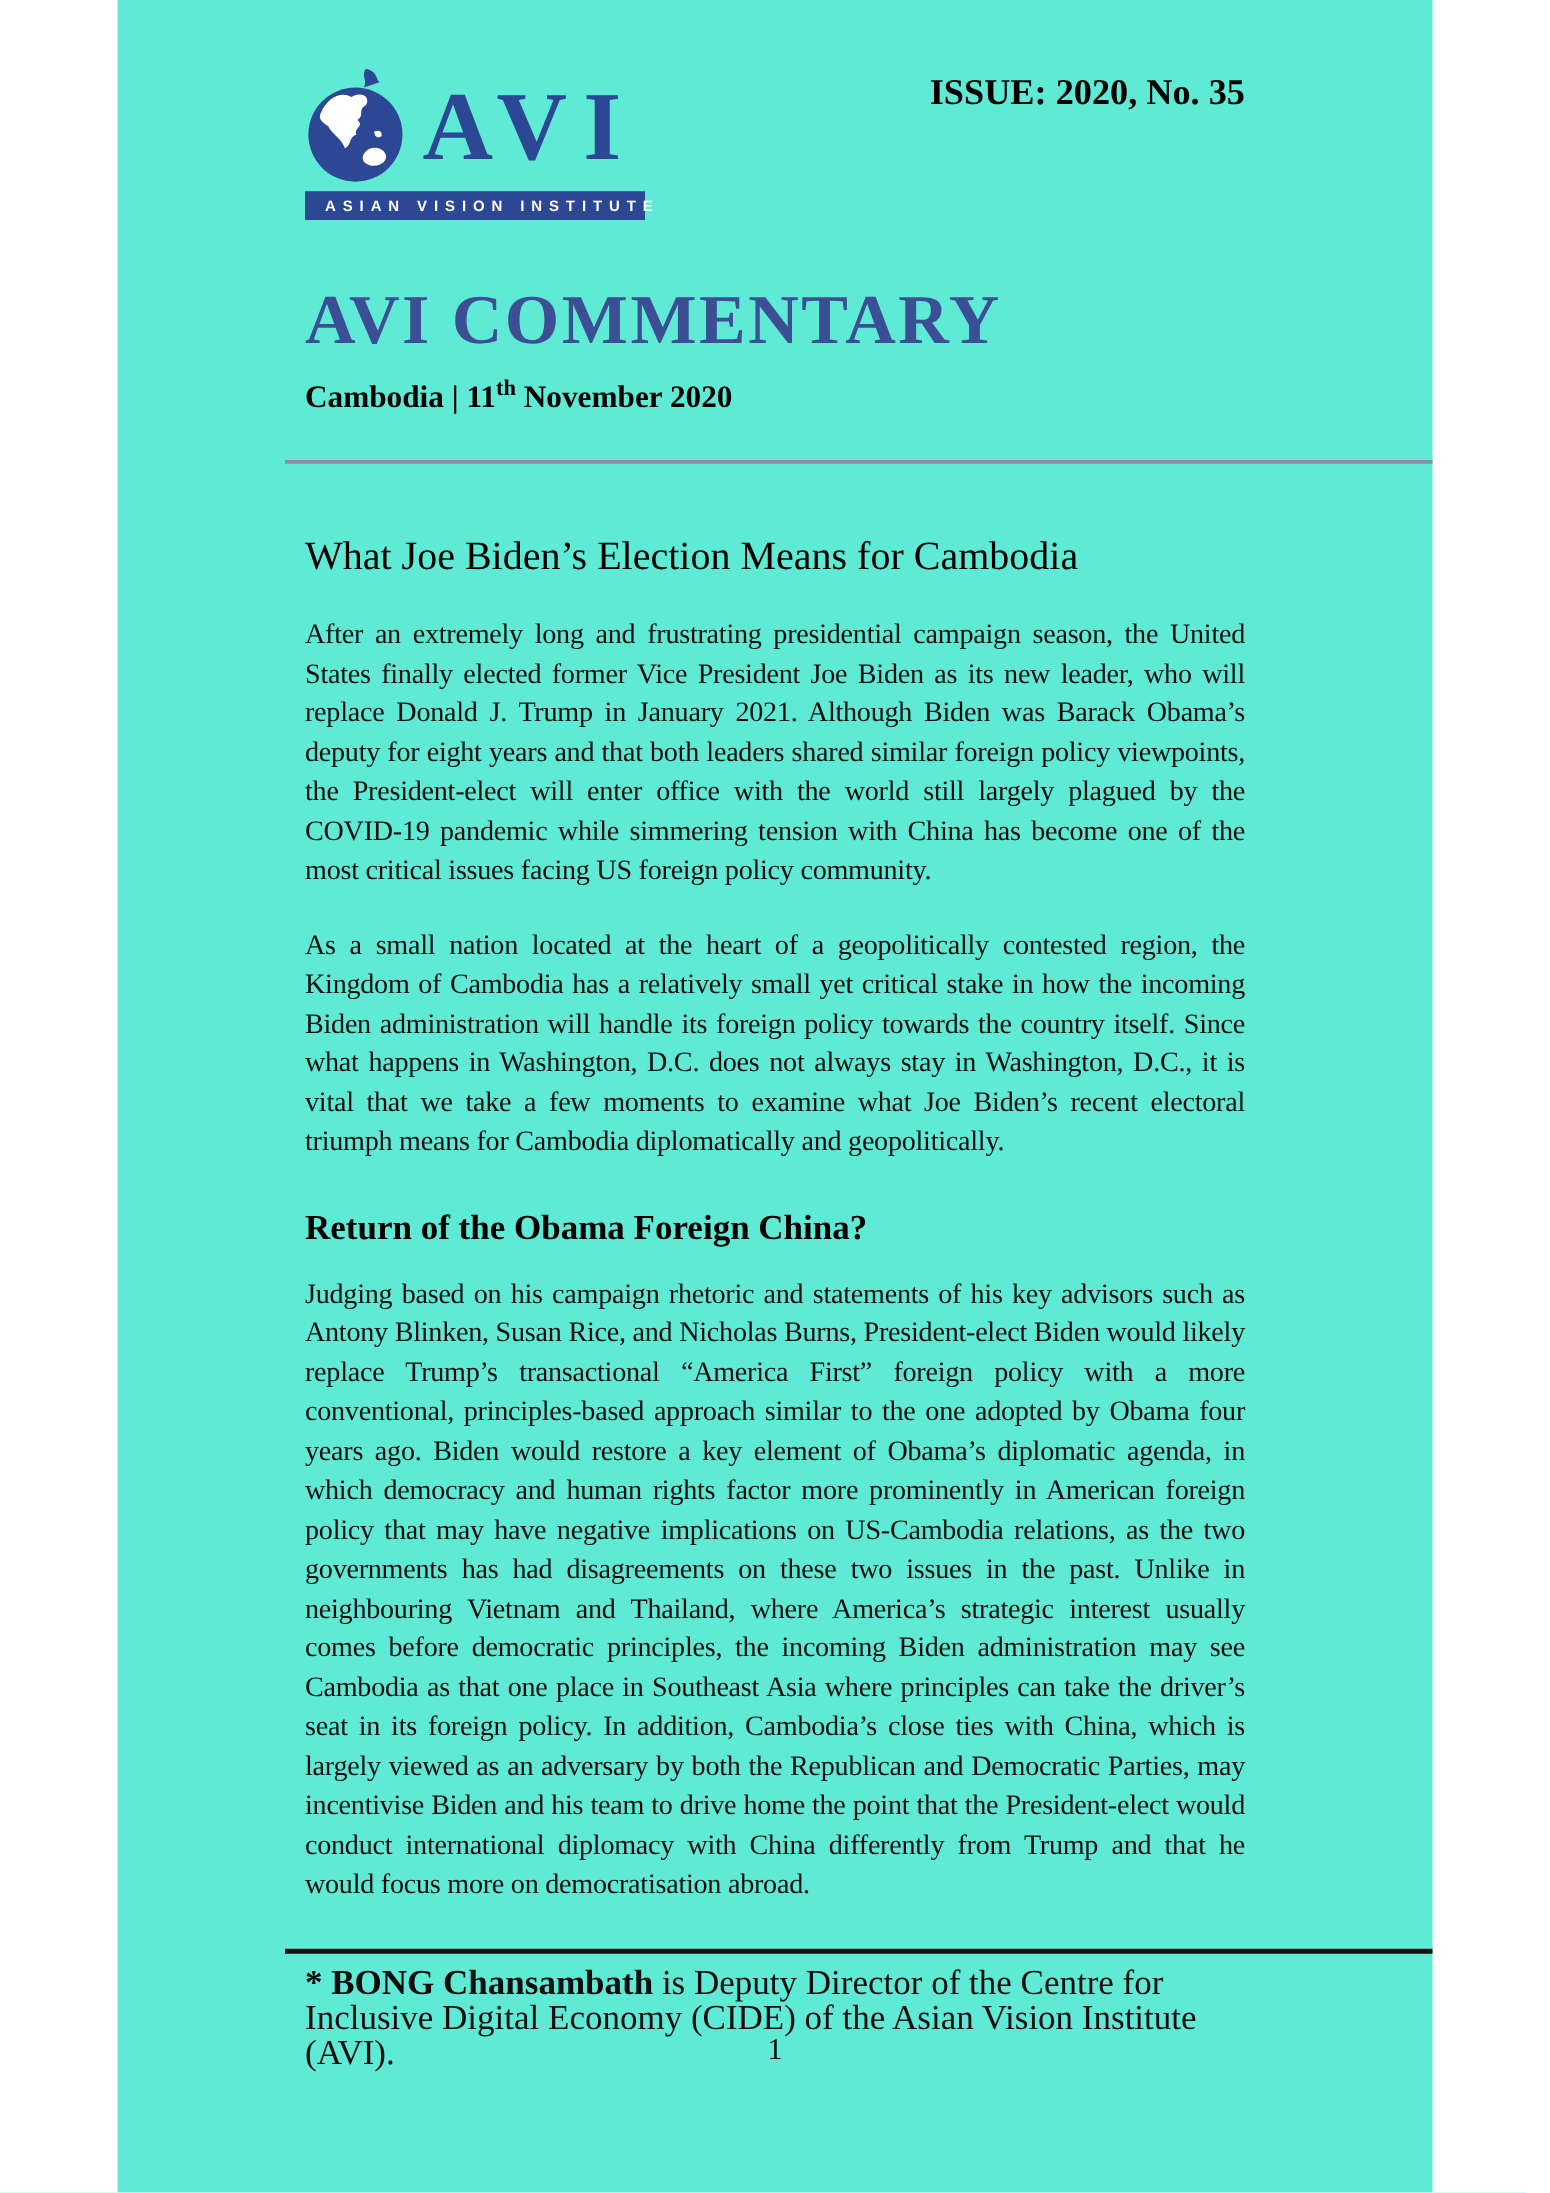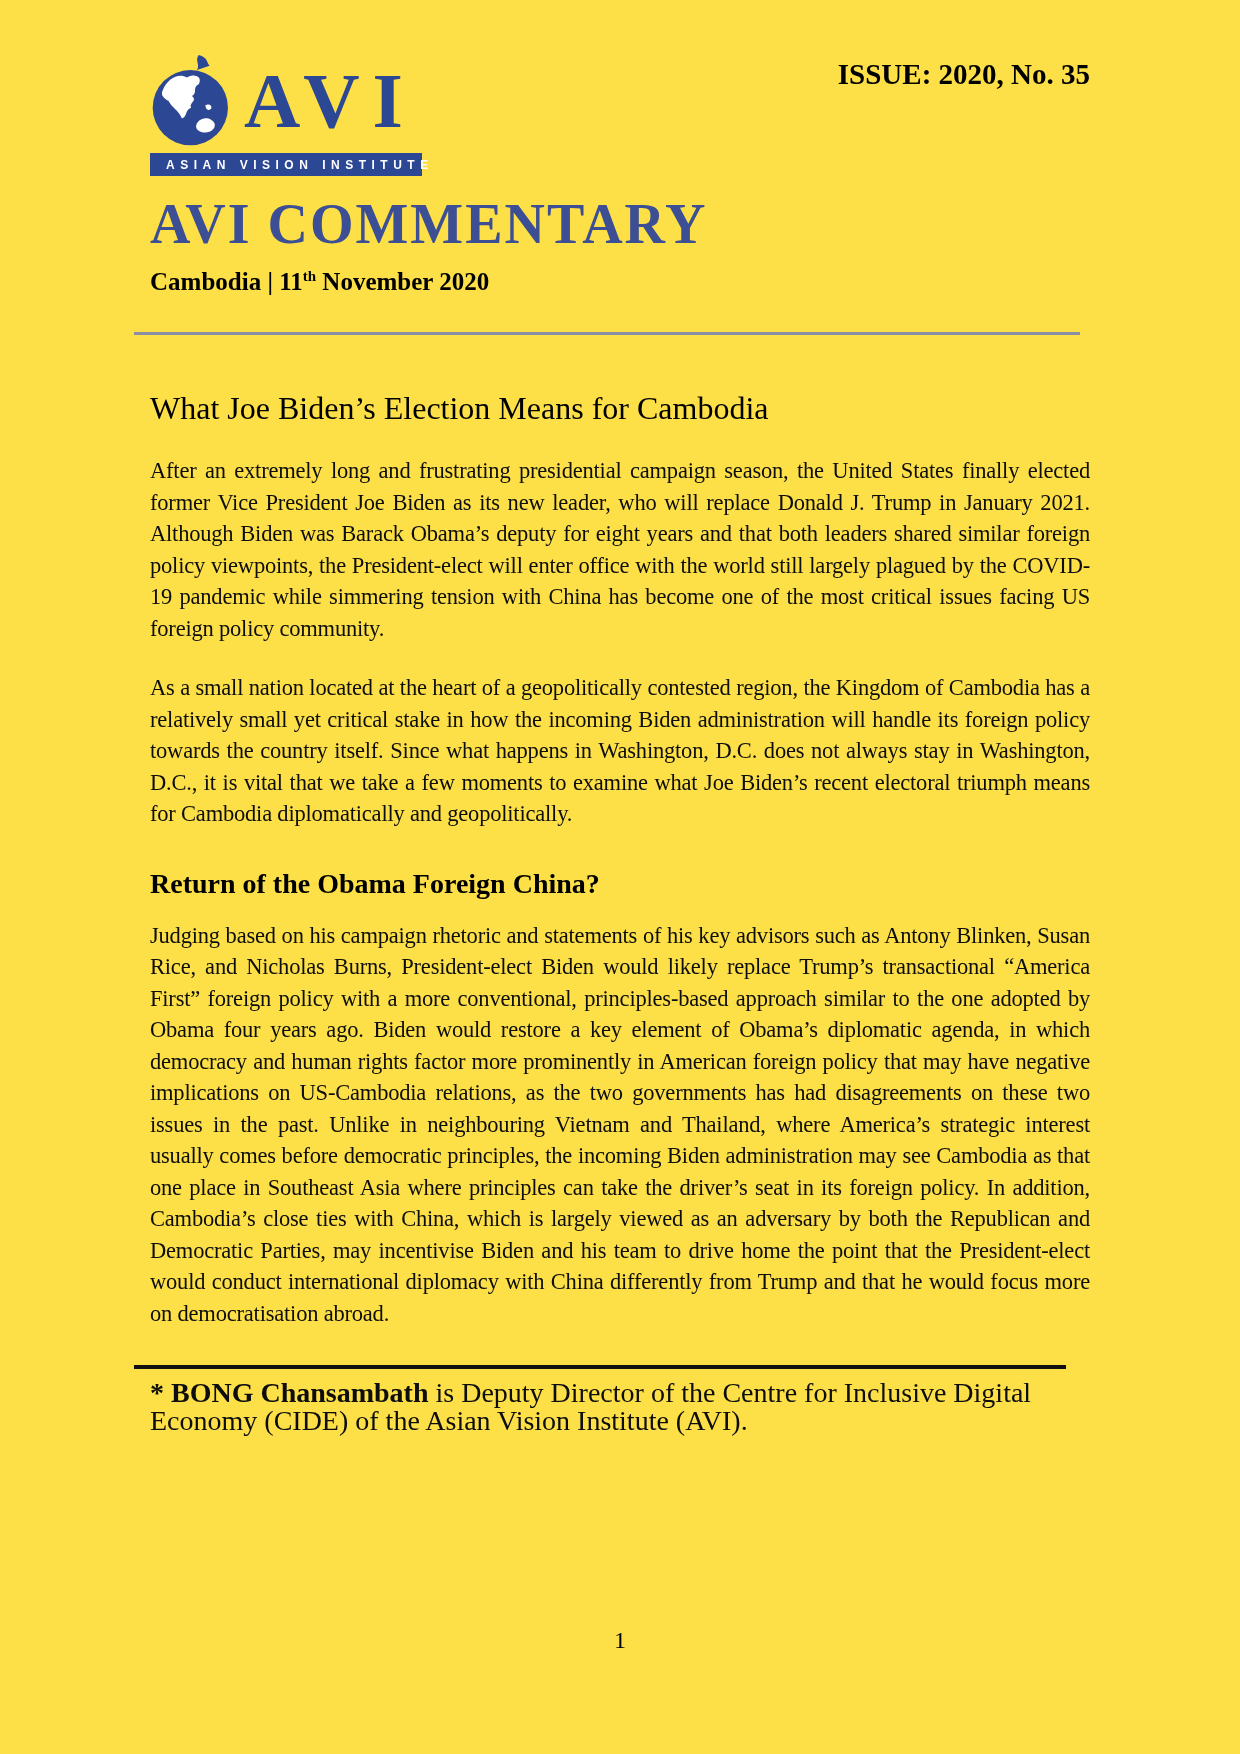--- a/index.html
+++ b/index.html
@@ -5,24 +5,24 @@
   :root {
     --brand-blue: #2c4793;
     --masthead-blue: #3c4f95;
     --rule-gray: #8a8fa5;
     --ink: #151515;
   }
   * { margin: 0; padding: 0; box-sizing: border-box; }
   html, body { background: #ffffff; }
   .page {
     position: relative;
-    width: 1240px;
+    width: 1052px;
     height: 1754px;
     margin: 0 auto;
-    background: #fde047;
+    background: #5eead4;
     padding: 0 150px;
     font-family: "Liberation Serif", "DejaVu Serif", serif;
     color: var(--ink);
     overflow: hidden;
   }
 
   
   .header {
     padding-top: 58px;
     display: flex;
@@ -60,34 +60,34 @@
   }
   .issue {
     font-size: 29px;
     font-weight: bold;
     text-align: right;
     color: #000;
   }
 
   
   .masthead-title {
-    margin-top: 20px;
+    margin-top: 52px;
     font-size: 56px;
     line-height: 1;
     font-weight: bold;
     letter-spacing: 2px;
     color: var(--masthead-blue);
   }
   .dateline {
     margin-top: 16px;
     font-size: 25px;
     font-weight: bold;
     color: #000;
   }
-  .dateline sup { font-size: 15px; }
+  .dateline sup { font-size: 18px; }
   .header-rule {
     margin-top: 36px;
     margin-left: -16px;
     width: 946px;
     border: 0;
     border-top: 3px solid var(--rule-gray);
   }
 
   
   .article-title {

